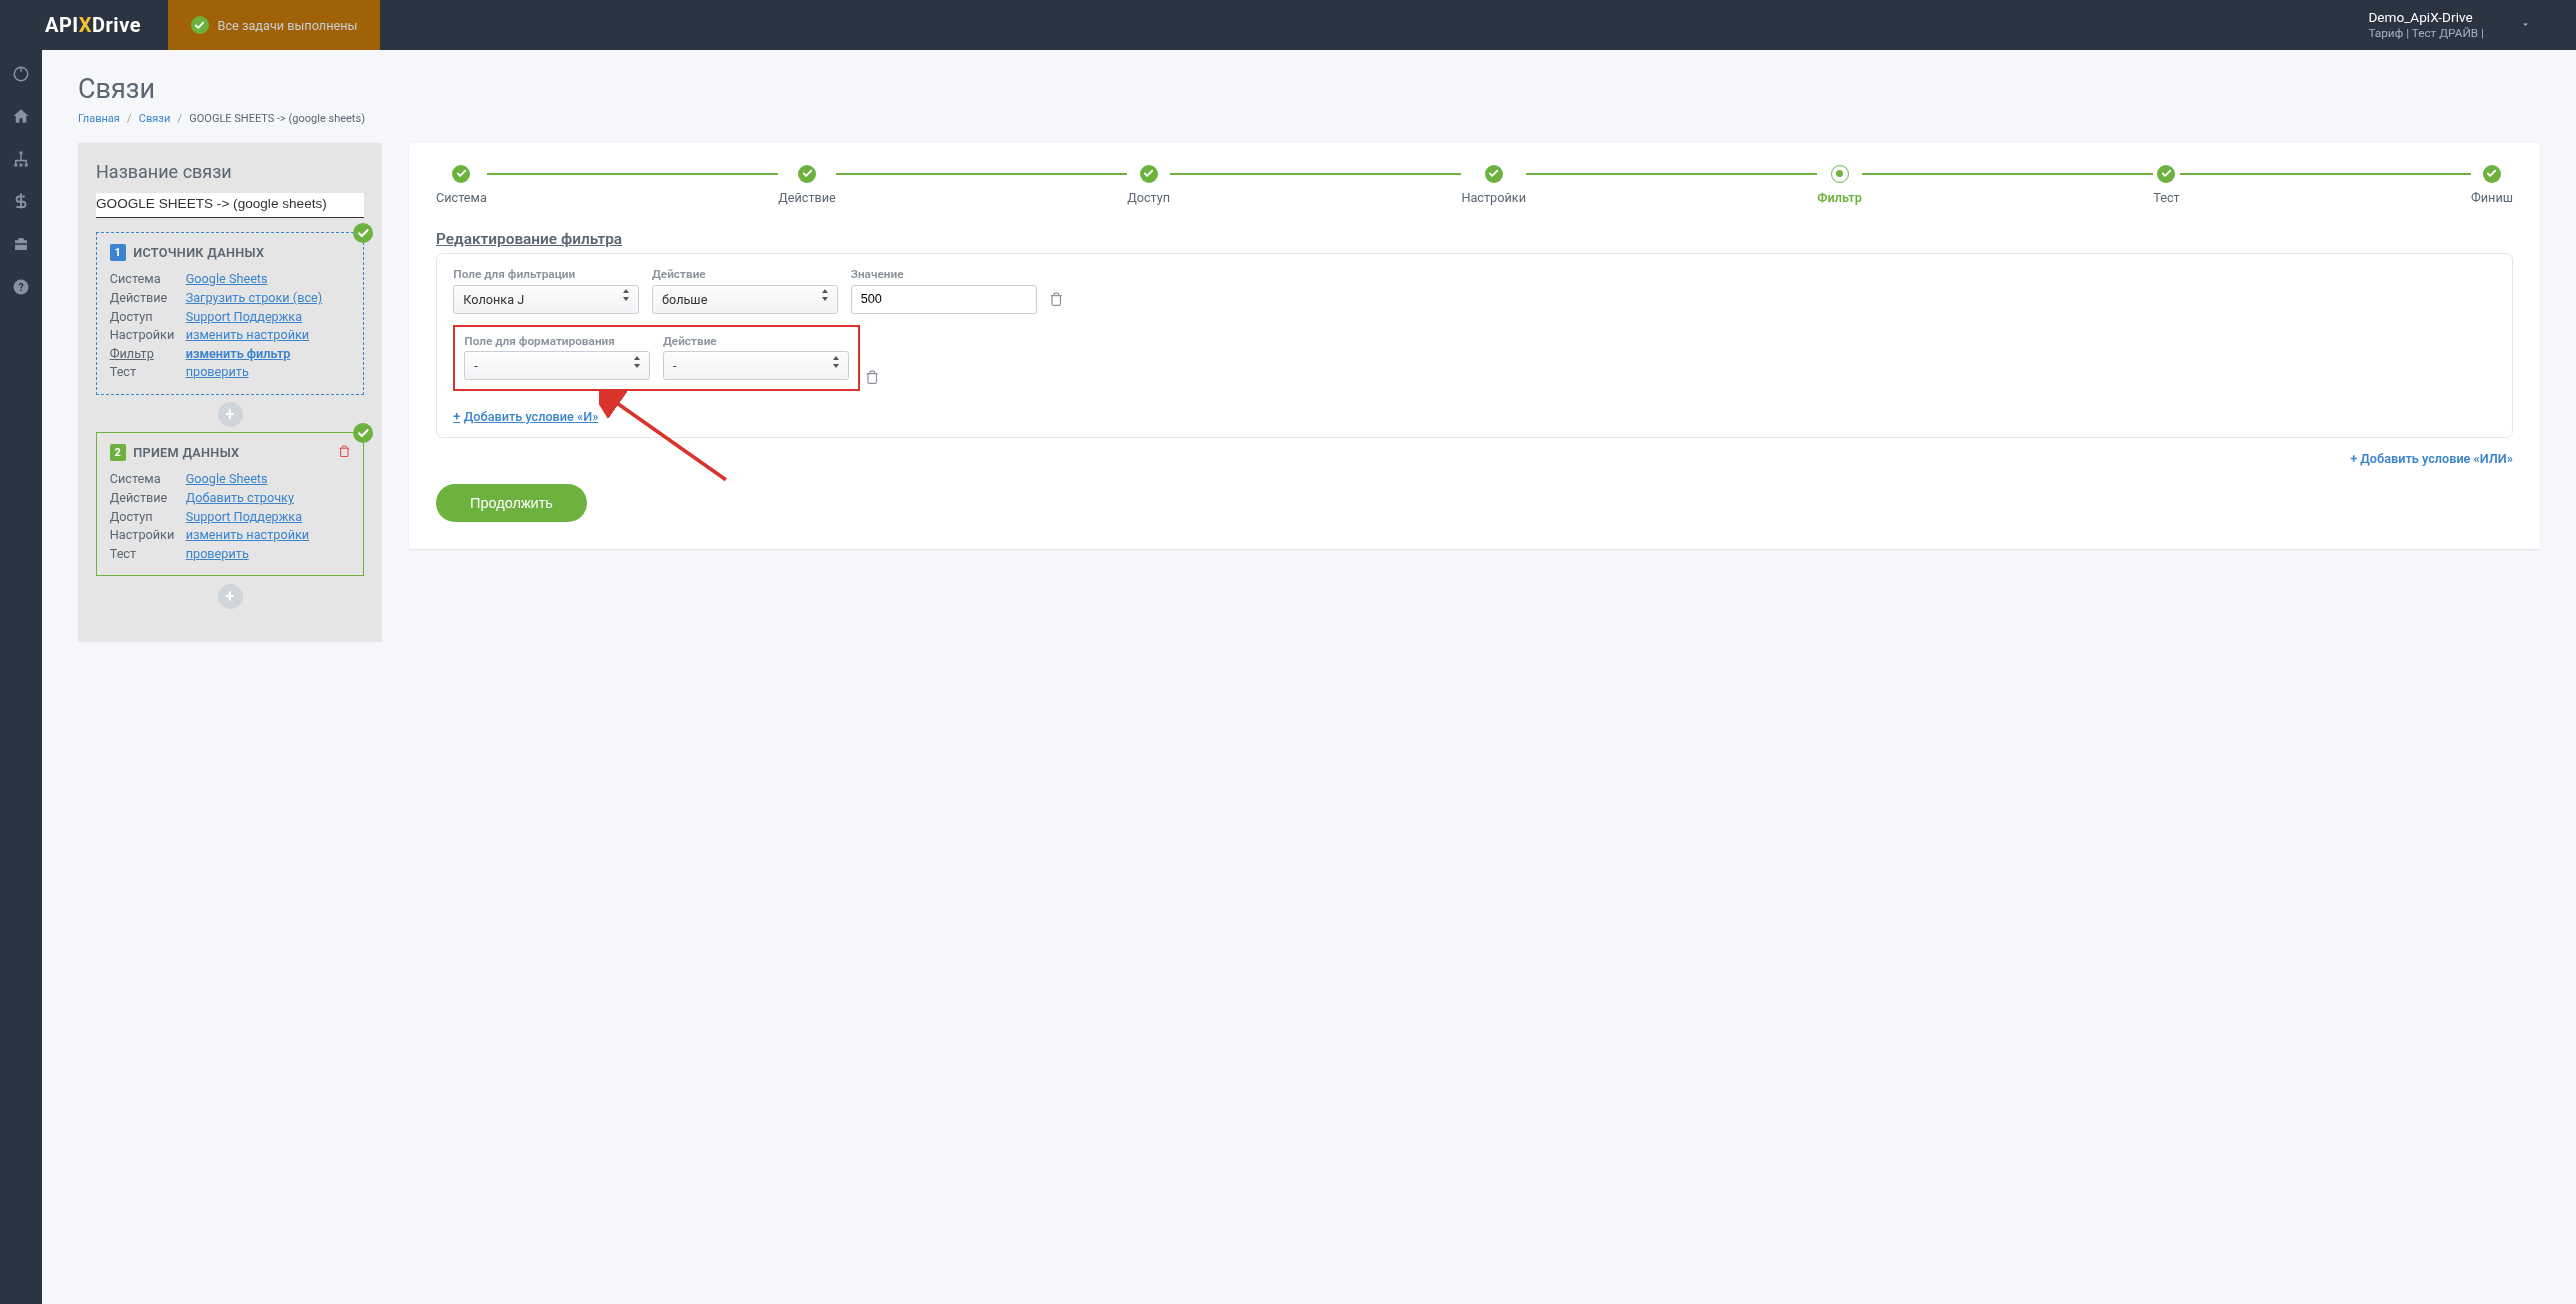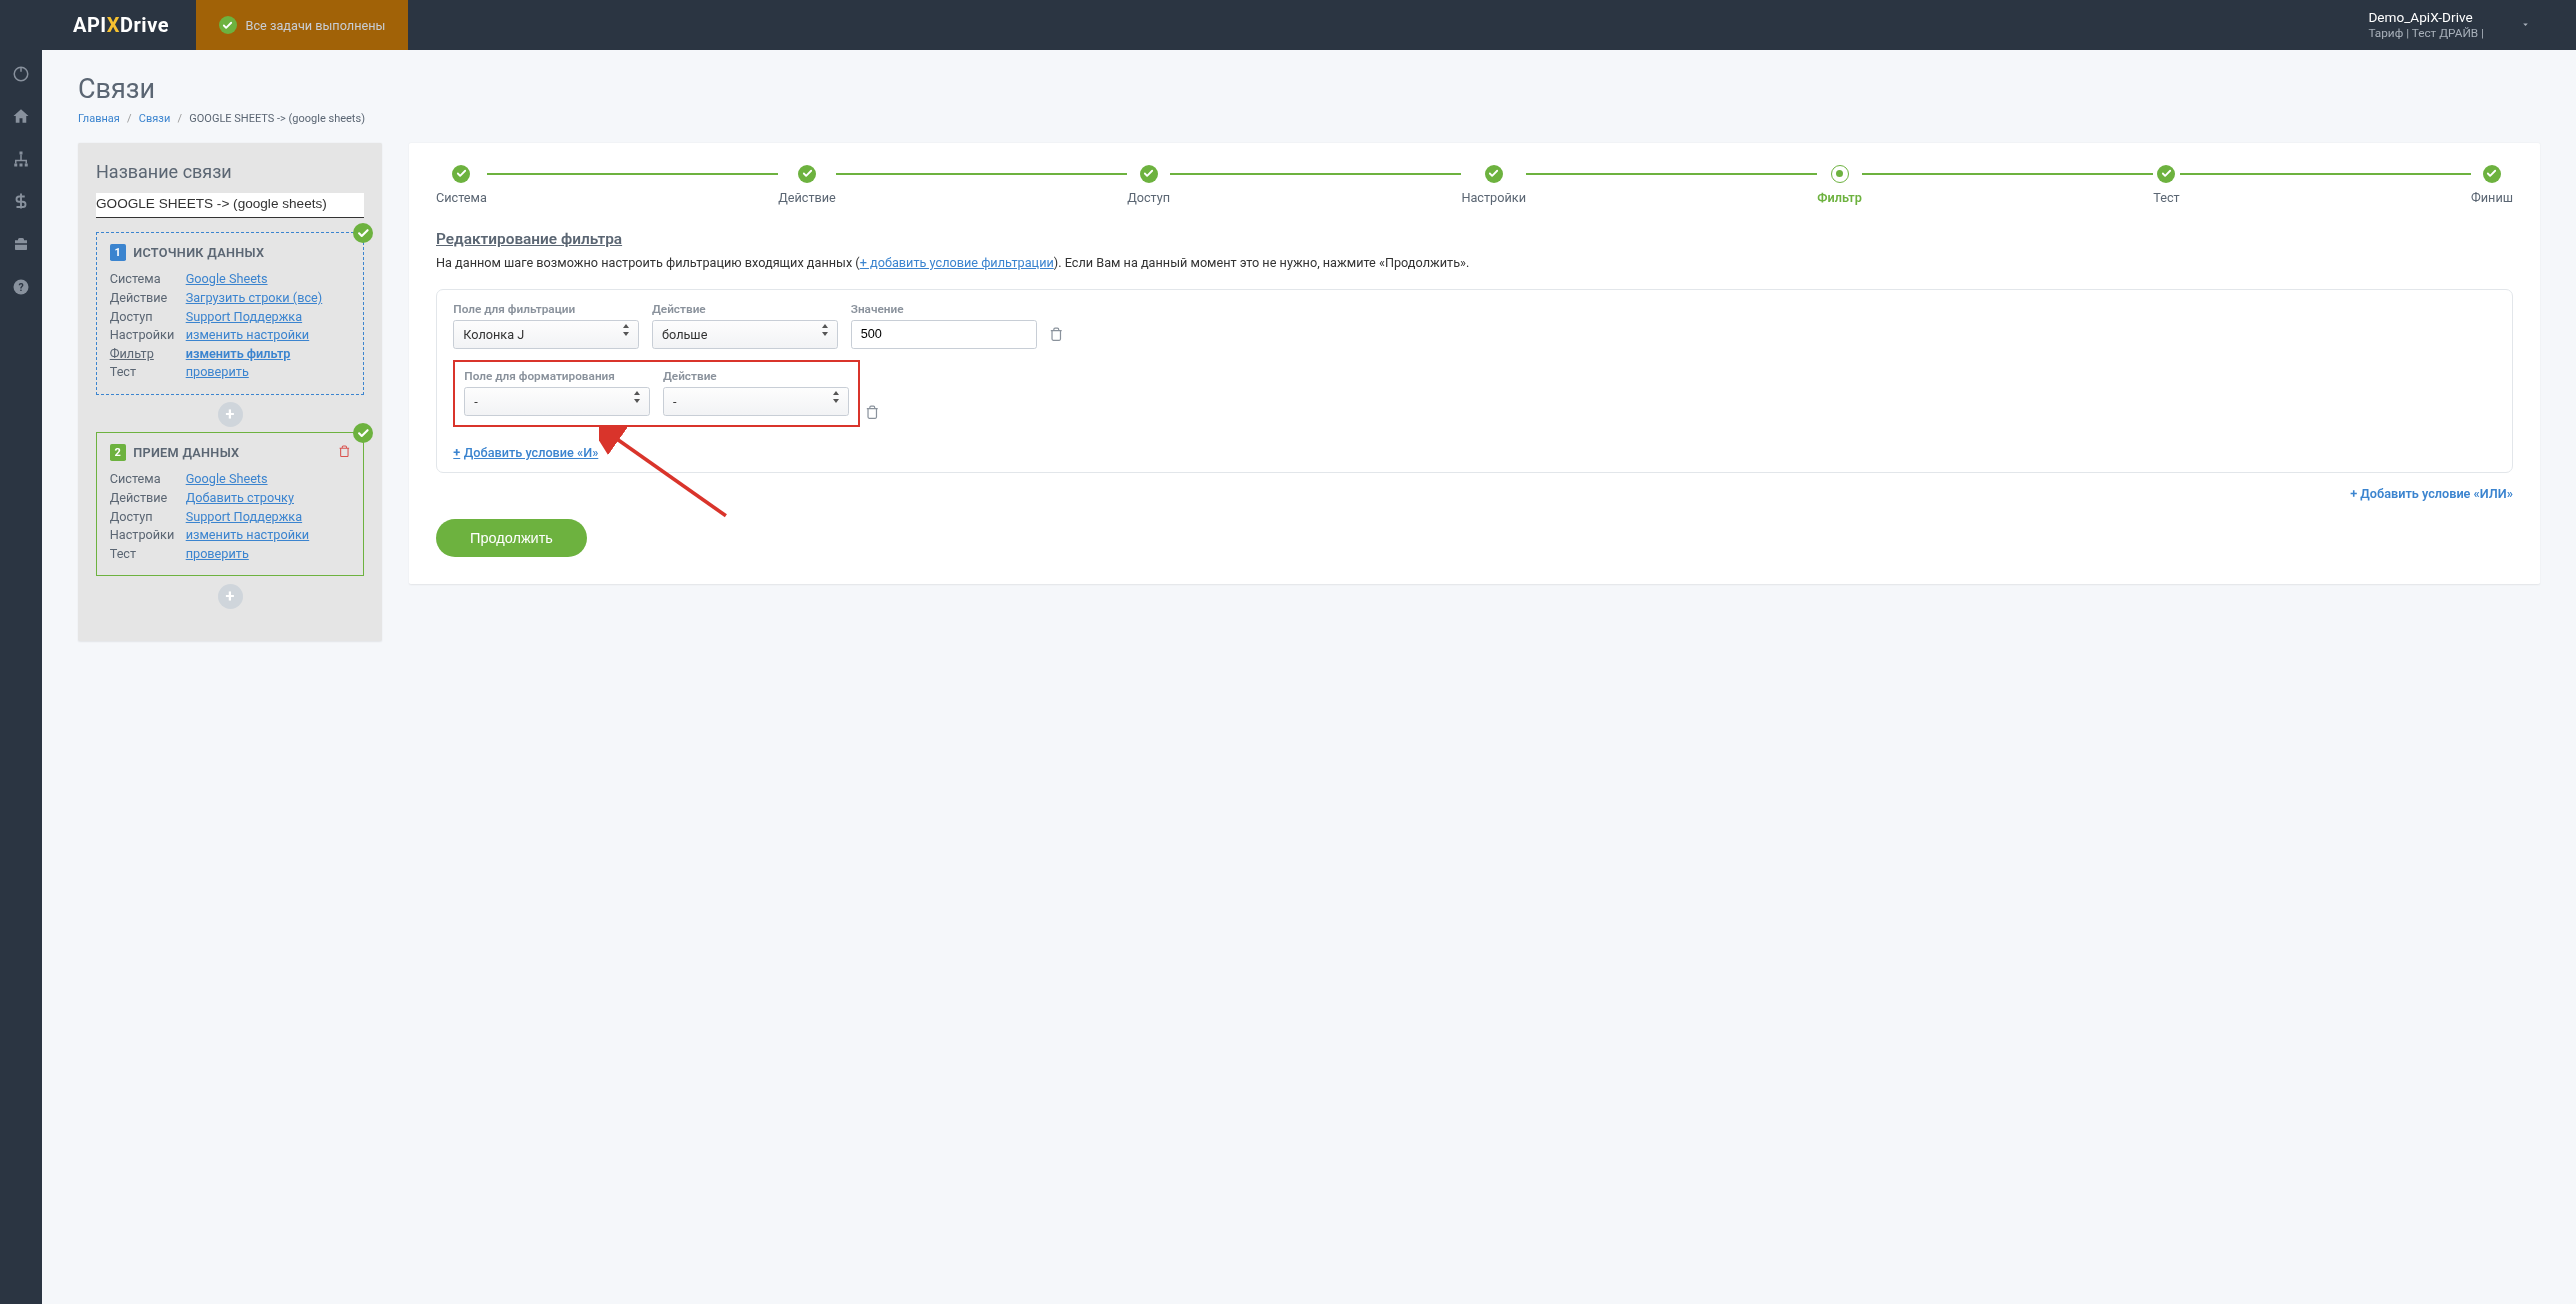--- a/index.html
+++ b/index.html
@@ -1,20 +1,20 @@
 <!DOCTYPE html>
 <html style="font-size:14.5px"><head>
 <meta charset="utf-8">
 <style>
 * { margin: 0; padding: 0; box-sizing: border-box; }
 body { font-family: -apple-system, BlinkMacSystemFont, "Segoe UI", Roboto, Arial, sans-serif; background: #f5f7fa; font-size: 12.7px; color: #333; }
 
 
 .header { background: #2b3542; height: 50px; display: flex; align-items: center; color: #fff; }
-.logo { padding: 0 27px 0 45px; display: flex; align-items: center; margin-left: 28px; }
+.logo { padding: 0 27px 0 45px; display: flex; align-items: center; }
 .logo-text { font-size: 20px; font-weight: 700; letter-spacing: 0.5px; }
 .logo-text .api { color: #fff; }
 .logo-text .x { color: #f7c230; }
 .logo-text .drive { color: #fff; }
 .header-status { background: #a16207; height: 50px; display: flex; align-items: center; padding: 0 22.6px; gap: 9px; color: #c8ced6; }
 .header-status .check-badge { width: 18px; height: 18px; background: #6db23f; border-radius: 50%; display: flex; align-items: center; justify-content: center; }
 .header-status .check-badge svg { width: 11px; height: 11px; }
 .header-right { margin-left: auto; padding-right: 45px; display: flex; align-items: center; gap: 36px; color: #c8ced6; }
 .header-user { text-align: left; line-height: 1.3; }
 .header-user .uname { font-size: 13.6px; color: #fff; }
@@ -335,23 +335,20 @@
               <div class="step-dot done">
                 <svg viewBox="0 0 24 24" fill="none" stroke="#fff" stroke-width="4" stroke-linecap="round" stroke-linejoin="round">
                   <polyline points="20 6 9 17 4 12"></polyline>
                 </svg>
               </div>
               <div class="step-label">Финиш</div>
             </div>
         </div>
 
         <div class="section-title">Редактирование фильтра</div>
-        <div class="section-desc">
-          <span>На данном шаге возможно настроить фильтрацию входящих данных (</span><a href="#" class="inline-link">+ добавить условие фильтрации</a><span>). Если Вам на данный момент это не нужно, нажмите «Продолжить».</span>
-        </div>
 
         <div class="filter-wrap">
           <div class="filter-outer">
 
             <div class="filter-row">
               <div class="grp w1">
                 <div class="glabel">Поле для фильтрации</div>
                 <div class="sel">
                     <span>Колонка J</span>
                   </div>

